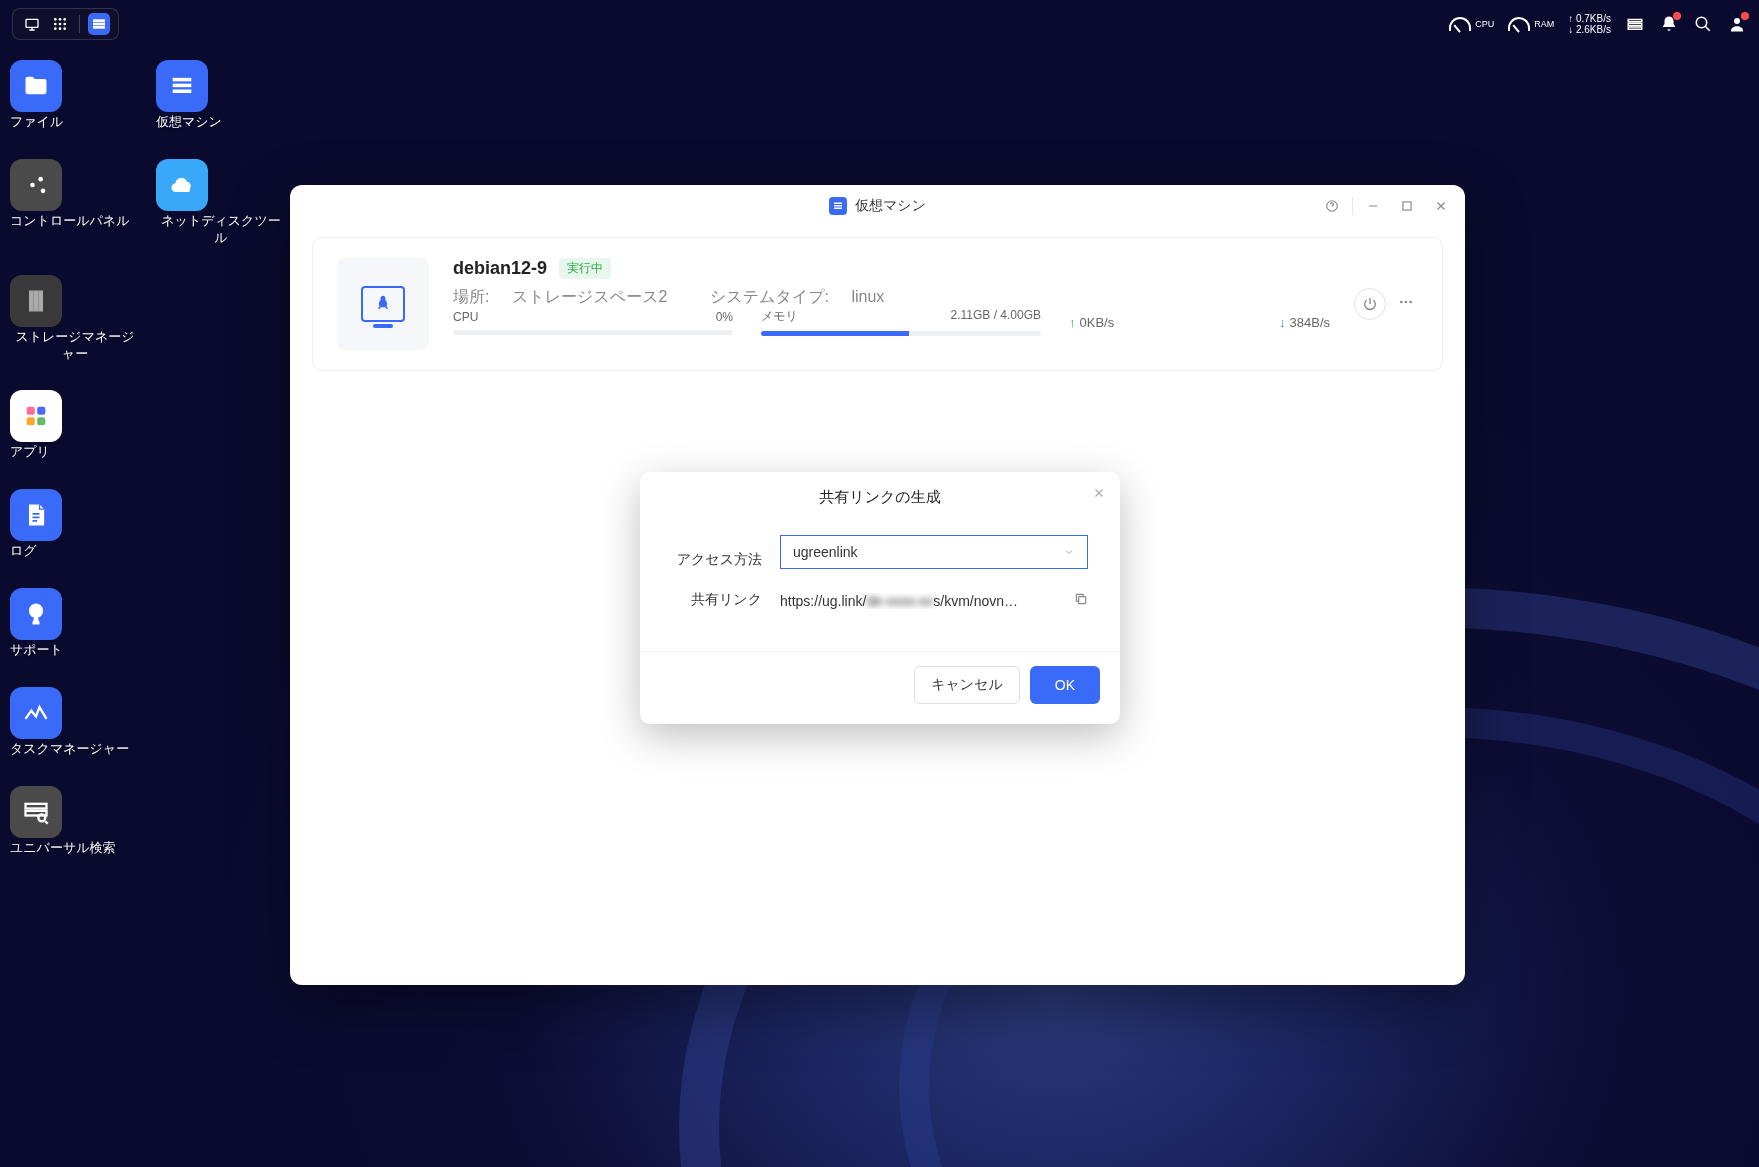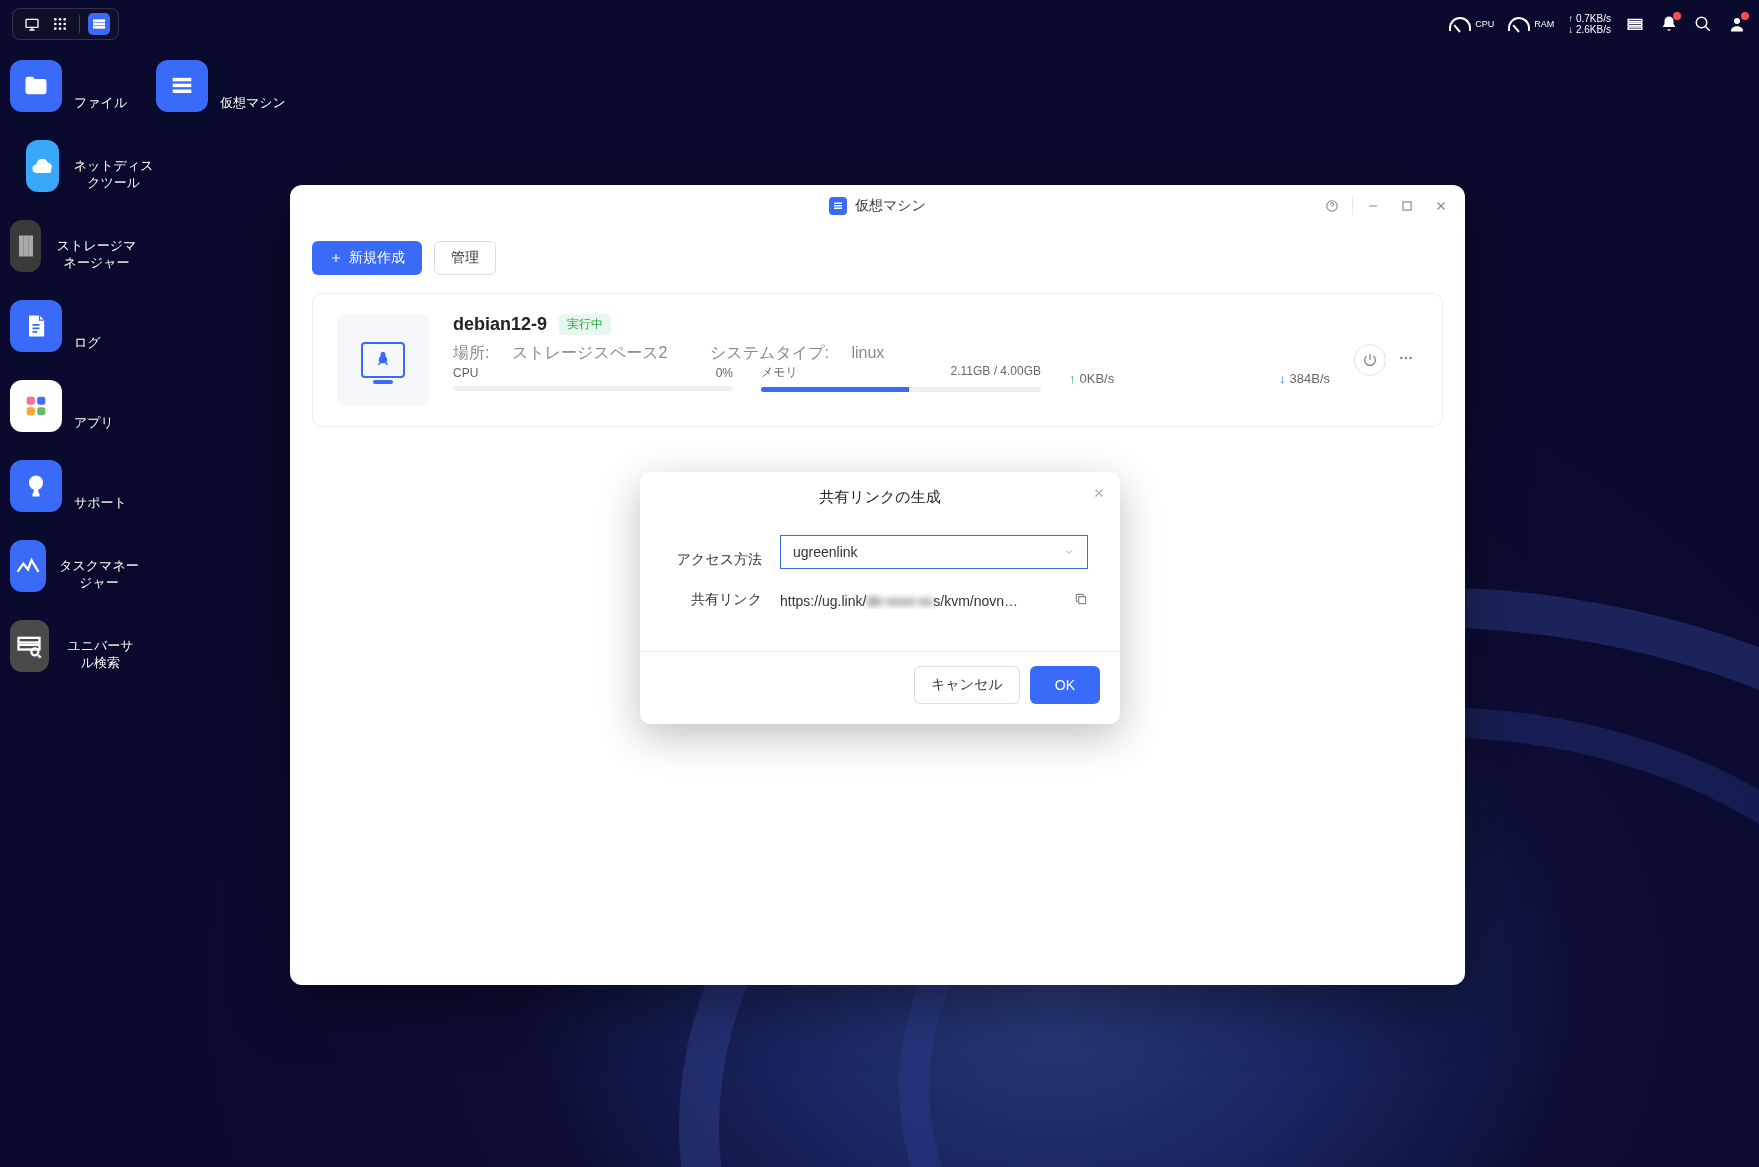--- a/index.html
+++ b/index.html
@@ -41,21 +41,21 @@
 .meter { display:flex; align-items:center; gap:4px; }
 .meter-gauge { width:22px; height:14px; border-top-left-radius:14px; border-top-right-radius:14px; border:2px solid #fff; border-bottom:none; position:relative; }
 .meter-gauge::after { content:""; position:absolute; left:50%; bottom:-1px; width:2px; height:9px; background:#fff; transform-origin:bottom; transform:translateX(-50%) rotate(-40deg); }
 .net-stats { display:flex; flex-direction:column; font-size:10px; line-height:1.1; }
 .net-stats span { white-space:nowrap; }
 .tr-icon { width:20px; height:20px; display:flex; align-items:center; justify-content:center; position:relative; }
 .tr-icon svg { width:18px; height:18px; }
 .badge-dot { position:absolute; top:-2px; right:-2px; width:8px; height:8px; border-radius:50%; background:#ff4d4f; }
 
 .desktop { position:absolute; top:60px; left:10px; z-index:5; }
-.dicon { width:130px; display:flex; flex-direction:row; align-items:flex-end; gap:12px; margin-bottom:28px; cursor:pointer; }
+.dicon { width:130px; display:flex; flex-direction:column; align-items:flex-start; gap:2px; margin-bottom:28px; cursor:pointer; }
 .dicon-row { display:flex; }
 .dicon-box { width:52px; height:52px; border-radius:12px; display:flex; align-items:center; justify-content:center; }
 .dicon-box svg { width:28px; height:28px; }
 .dicon-label { color:#fff; font-size:13px; text-align:center; line-height:1.3; text-shadow:0 1px 2px rgba(0,0,0,0.5); }
 
 .window {
   position:absolute; left:290px; top:185px; width:1175px; height:800px;
   background:#fff; border-radius:12px; box-shadow:0 20px 60px rgba(0,0,0,0.4);
   z-index:20; display:flex; flex-direction:column; overflow:hidden;
 }
@@ -208,59 +208,70 @@
           <svg viewBox="0 0 24 24" fill="#fff">
             <rect x="4" y="5" width="16" height="3"></rect>
             <rect x="4" y="10" width="16" height="3"></rect>
             <rect x="4" y="15" width="16" height="3"></rect>
           </svg>
         </div>
       <span class="dicon-label">仮想マシン</span>
     </div>
   </div>
   <div class="dicon-row">
+    <div class="dicon">
+      <div class="dicon-box" style="background:#4a4a4a">
+          <svg viewBox="0 0 24 24" fill="#fff">
+            <path d="M4 7h10M18 7h2M4 12h4M12 12h8M4 17h12M20 17h0"></path>
+            <circle cx="16" cy="7" r="2"></circle>
+            <circle cx="9" cy="12" r="2"></circle>
+            <circle cx="18" cy="17" r="2"></circle>
+          </svg>
+        </div>
+      <span class="dicon-label">コントロールパネル</span>
+    </div>
     <div class="dicon" style="margin-left:16px">
       <div class="dicon-box" style="background:#3aa8f8">
           <svg viewBox="0 0 24 24" fill="#fff">
             <path d="M19 15a4 4 0 0 0-3-6 5 5 0 0 0-9.6 1.5A3.5 3.5 0 0 0 7 18h11a3 3 0 0 0 1-3z"></path>
           </svg>
         </div>
       <span class="dicon-label">ネットディスクツール</span>
     </div>
   </div>
   <div class="dicon">
     <div class="dicon-box" style="background:#3a3a3a">
         <svg viewBox="0 0 24 24" fill="none" stroke="#aaa" stroke-width="2">
           <rect x="7" y="4" width="2" height="16"></rect>
           <rect x="11" y="4" width="2" height="16"></rect>
           <rect x="15" y="4" width="2" height="16"></rect>
         </svg>
       </div>
     <span class="dicon-label">ストレージマネージャー</span>
-  </div>
-  <div class="dicon">
-    <div class="dicon-box" style="background:#3a6af8">
-        <svg viewBox="0 0 24 24" fill="#fff">
-          <path d="M6 3h9l4 4v14H6V3z"></path>
-          <path d="M15 3v4h4" fill="none" stroke="#3a6af8"></path>
-          <path d="M9 11h6M9 14h6M9 17h4" stroke="#3a6af8" stroke-width="1.5"></path>
-        </svg>
-      </div>
-    <span class="dicon-label">ログ</span>
   </div>
   <div class="dicon">
     <div class="dicon-box" style="background:#fff">
         <svg viewBox="0 0 24 24">
           <rect x="4" y="4" width="7" height="7" rx="2" fill="#ff6b9d"></rect>
           <rect x="13" y="4" width="7" height="7" rx="2" fill="#4a6af8"></rect>
           <rect x="4" y="13" width="7" height="7" rx="2" fill="#ffa726"></rect>
           <rect x="13" y="13" width="7" height="7" rx="2" fill="#66bb6a"></rect>
         </svg>
       </div>
     <span class="dicon-label">アプリ</span>
+  </div>
+  <div class="dicon">
+    <div class="dicon-box" style="background:#3a6af8">
+        <svg viewBox="0 0 24 24" fill="#fff">
+          <path d="M6 3h9l4 4v14H6V3z"></path>
+          <path d="M15 3v4h4" fill="none" stroke="#3a6af8"></path>
+          <path d="M9 11h6M9 14h6M9 17h4" stroke="#3a6af8" stroke-width="1.5"></path>
+        </svg>
+      </div>
+    <span class="dicon-label">ログ</span>
   </div>
   <div class="dicon">
     <div class="dicon-box" style="background:#3a6af8">
         <svg viewBox="0 0 24 24" fill="#fff">
           <path d="M9 21h6v-2a2 2 0 0 0-1-1.7V15c3-1 4-3 4-6a6 6 0 0 0-12 0c0 3 1 5 4 6v2.3a2 2 0 0 0-1 1.7v2z"></path>
         </svg>
       </div>
     <span class="dicon-label">サポート</span>
   </div>
   <div class="dicon">
@@ -312,31 +323,20 @@
       <div class="ctl">
           <svg viewBox="0 0 24 24" fill="none" stroke="currentColor" stroke-width="2">
             <rect x="5" y="5" width="14" height="14"></rect>
           </svg>
         </div>
       <div class="ctl">
           <svg viewBox="0 0 24 24" stroke="currentColor" stroke-width="2">
             <path d="M6 6l12 12M18 6L6 18"></path>
           </svg>
         </div>
-    </div>
-  </div>
-  <div class="toolbar">
-    <div class="btn btn-primary">
-      <svg width="14" height="14" viewBox="0 0 24 24" stroke="#fff" stroke-width="2">
-          <path d="M12 5v14M5 12h14"></path>
-        </svg>
-      <span>新規作成</span>
-    </div>
-    <div class="btn btn-default">
-      <span>管理</span>
     </div>
   </div>
   <div class="vm-card">
     <div class="vm-thumb">
       <div class="vm-thumb-inner">
         <svg viewBox="0 0 24 24" fill="#3a6af8">
             <path d="M12 2c-1.5 0-3 1-3 3 0 1 .3 1.5.3 2-1 1-2.3 3-2.3 5 0 1 .4 2 1 2.7C7 16 6 17 6 18h2c0-1 1-2 2-2h4c1 0 2 1 2 2h2c0-1-1-2-2-3.3.6-.7 1-1.7 1-2.7 0-2-1.3-4-2.3-5 0-.5.3-1 .3-2 0-2-1.5-3-3-3z"></path>
           </svg>
       </div>
     </div>

